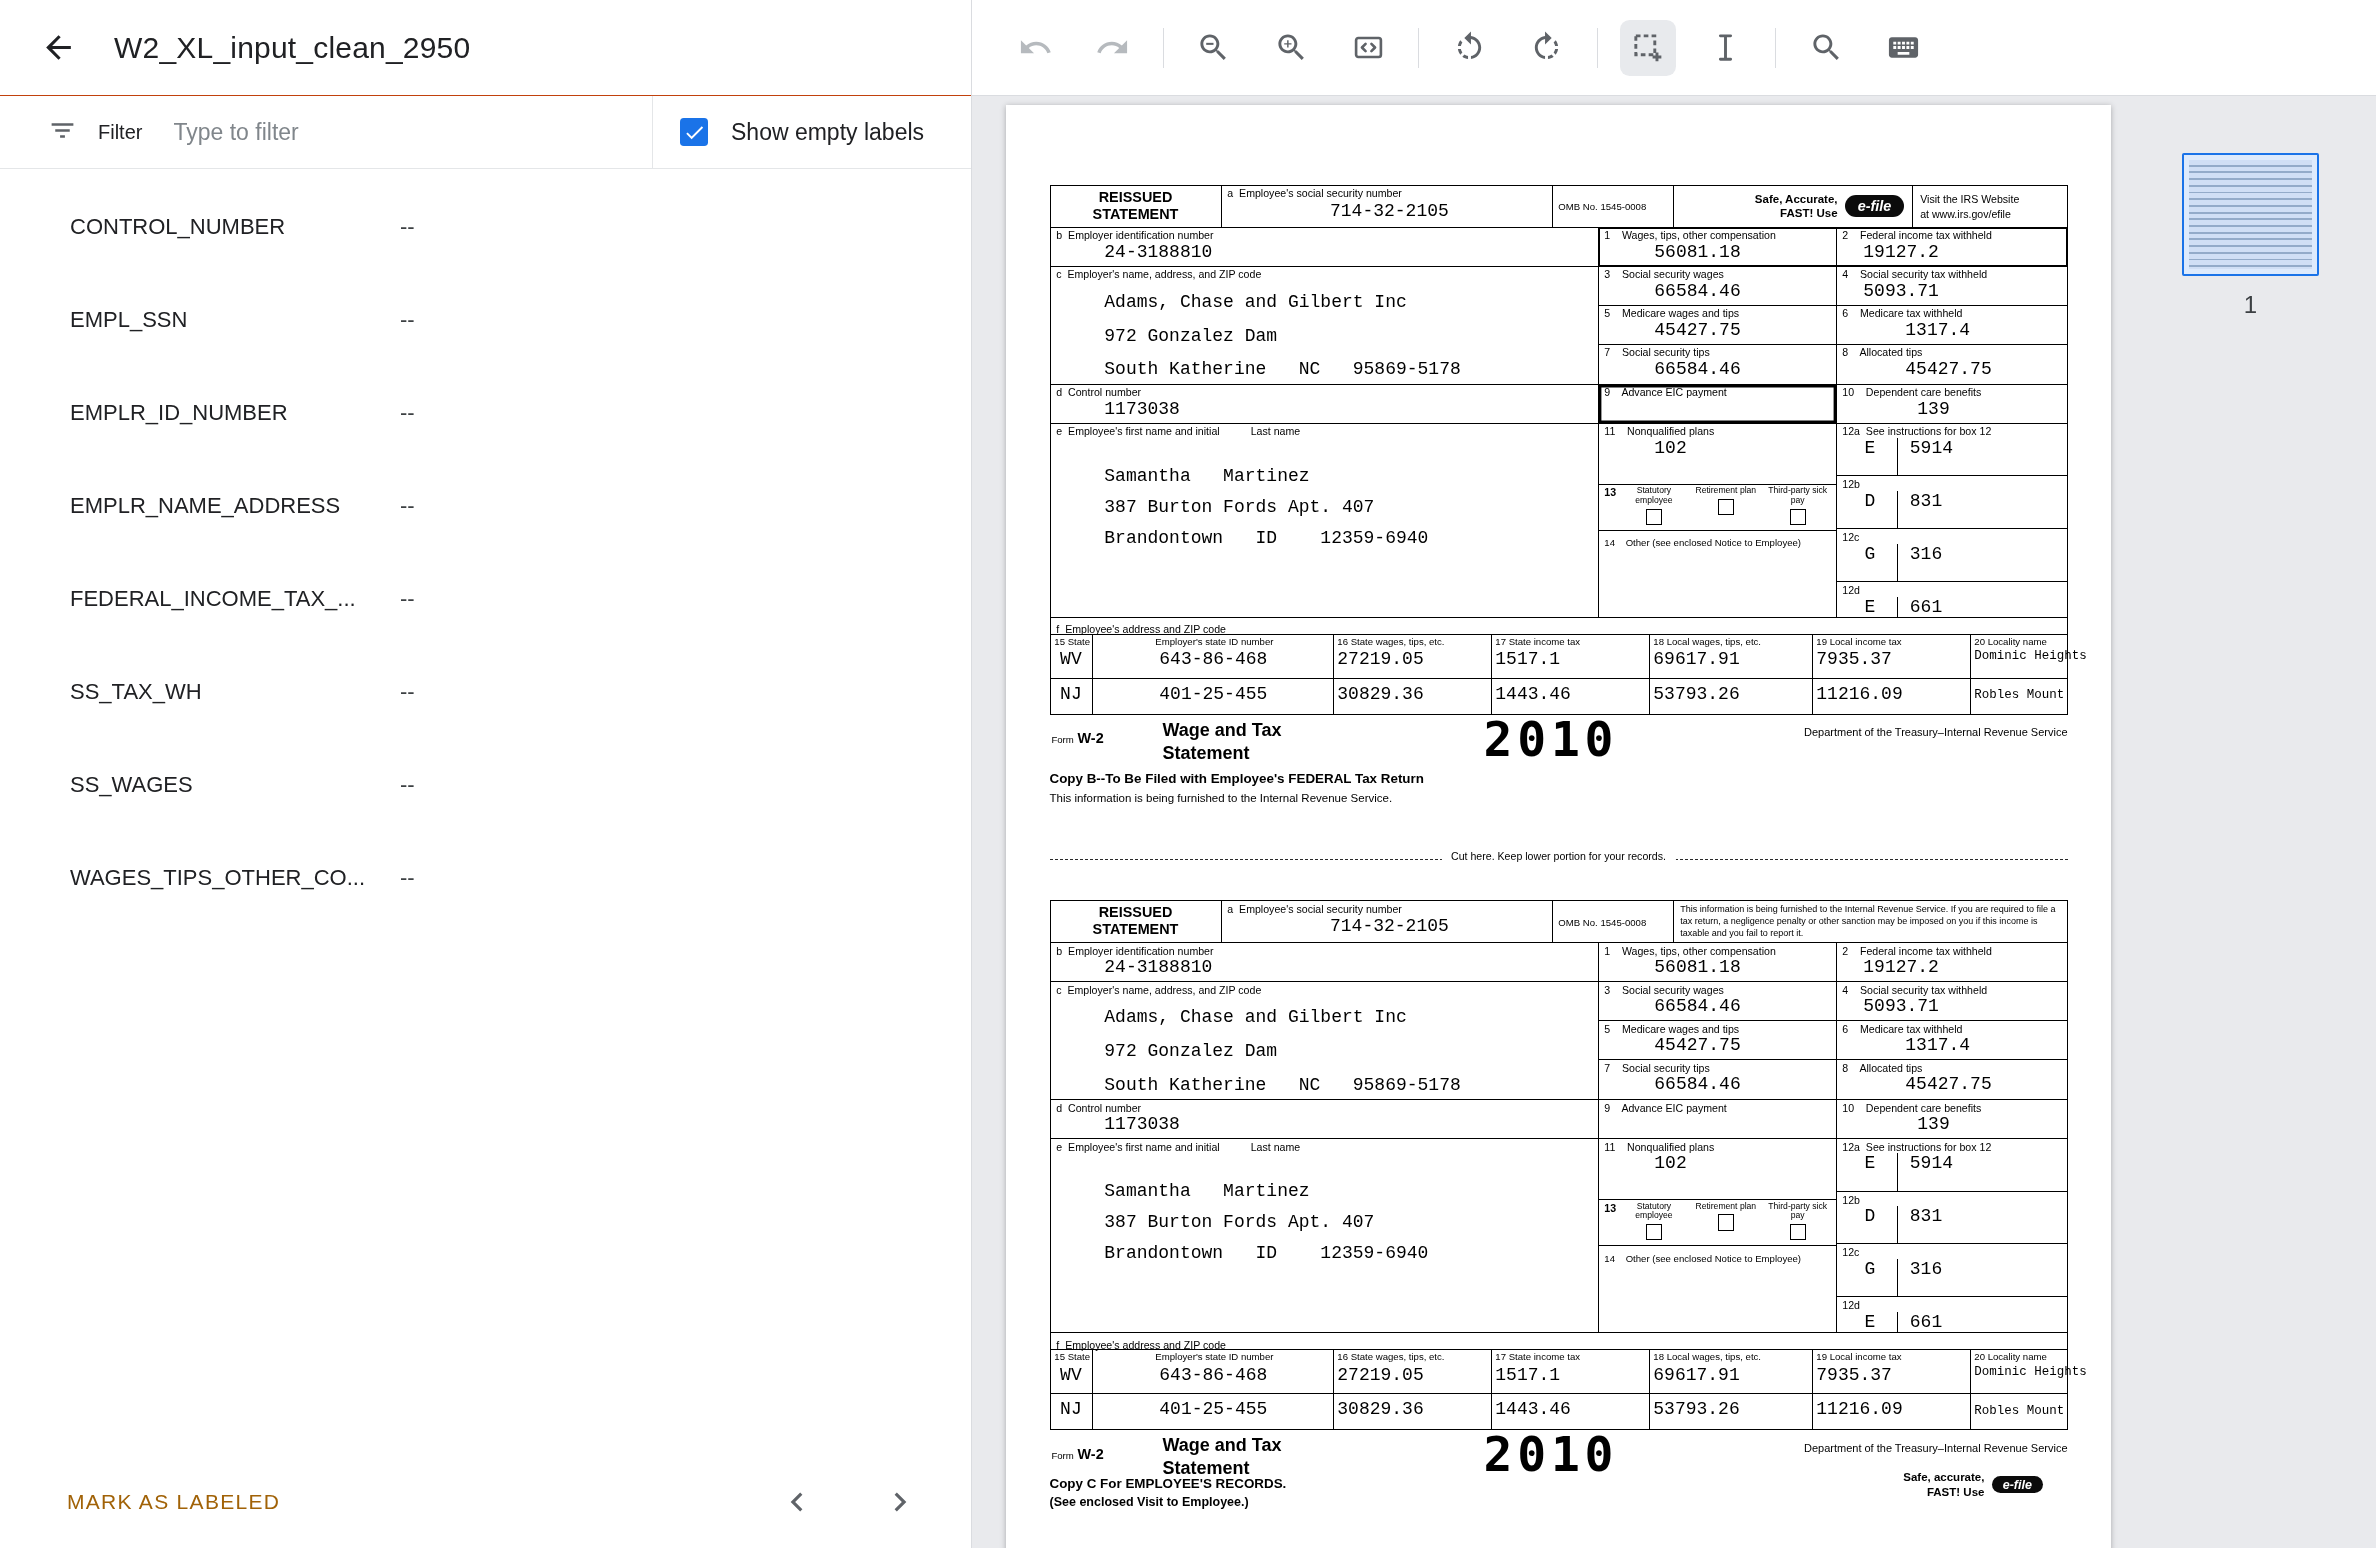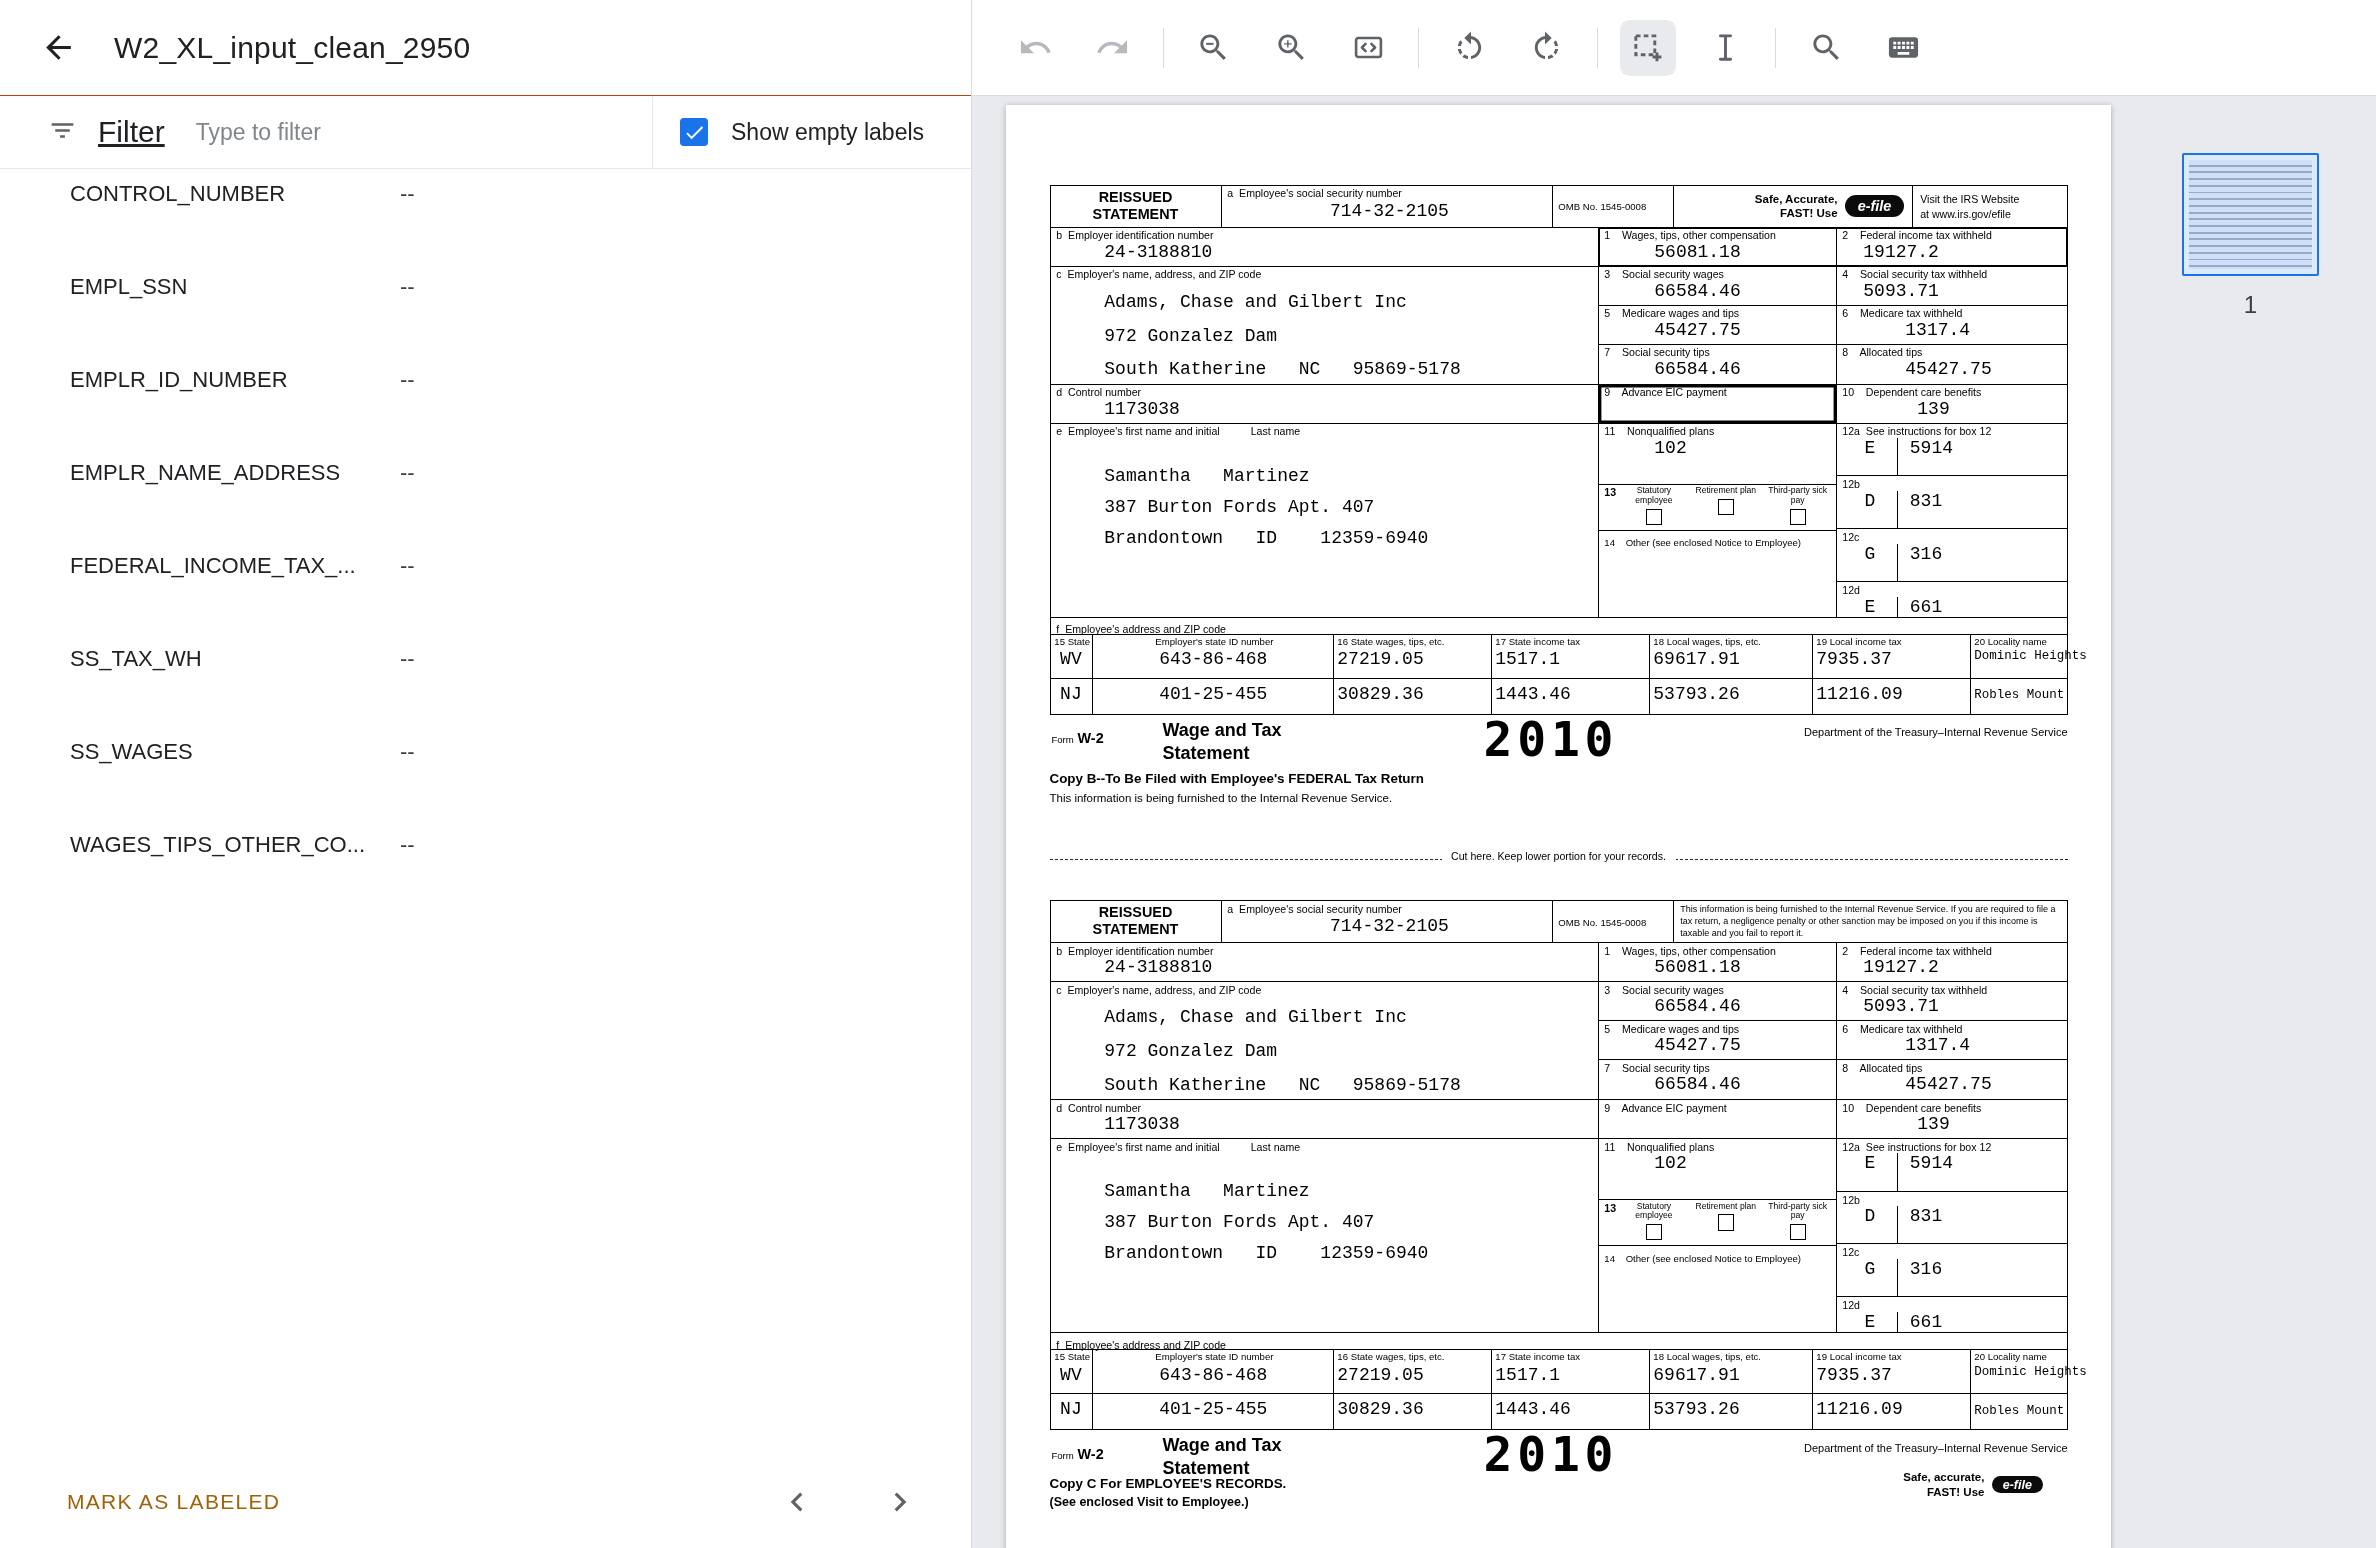--- a/index.html
+++ b/index.html
@@ -11,30 +11,30 @@
   .left-panel { width:972px; min-width:972px; border-right:1px solid #dadce0; display:flex; flex-direction:column; background:#fff; }
   .lp-header { height:96px; display:flex; align-items:center; padding-left:35px; border-bottom:1px solid #c2410c; }
   .icon-btn { background:none; border:none; cursor:pointer; display:flex; align-items:center; justify-content:center; }
   .back-btn { width:46px; height:46px; color:#202124; }
   .back-btn svg { width:37px; height:37px; fill:currentColor; }
   .doc-title { font-size:30px; font-weight:400; color:#202124; margin-left:33px; letter-spacing:0.2px; }
 
   .filter-row { height:73px; display:flex; border-bottom:1px solid #e4e6e8; }
   .filter-left { flex:1; display:flex; align-items:center; padding-left:48px; }
   .filter-icon svg { width:29px; height:29px; fill:#5f6368; }
-  .filter-label { font-size:30px; font-weight:500; color:#202124; margin-left:21px;text-decoration:underline; }
+  .filter-label { font-size:20px; font-weight:500; color:#202124; margin-left:21px; }
   .filter-input { margin-left:31px; border:none; outline:none; font-size:23px; color:#202124; flex:1; min-width:0; font-family:"Liberation Sans",sans-serif; }
   .filter-input::placeholder { color:#80868b; }
   .filter-right { width:319px; border-left:1px solid #e4e6e8; display:flex; align-items:center; padding-left:27px; }
   .checkbox { width:28px; height:28px; border-radius:3.8px; background:#1a73e8; display:flex; align-items:center; justify-content:center; cursor:pointer; }
   .checkbox svg { width:23px; height:23px; fill:#fff; }
   .cb-label { font-size:23px; color:#202124; margin-left:23px; }
 
   .labels-list { flex:1; overflow:hidden; padding-top:11.5px; }
-  .label-row { height:93px; display:flex; padding-left:70px; cursor:pointer; }
+  .label-row { height:93px; display:flex; align-items:center; padding-left:70px; cursor:pointer; }
   .label-name { width:330px; font-size:22px; font-weight:500; color:#202124; white-space:nowrap; }
   .label-value { font-size:22px; color:#3c4043; }
 
   .lp-footer { height:94px; display:flex; align-items:center; padding:0 50px 0 67px; }
   .mark-btn { font-size:21px; font-weight:500; letter-spacing:1.3px; color:#a16207; background:none; border:none; cursor:pointer; font-family:"Liberation Sans",sans-serif; }
   .pager { margin-left:auto; display:flex; gap:61px; }
   .pager .icon-btn { width:42px; height:42px; color:#5f6368; }
   .pager svg { width:38px; height:38px; fill:currentColor; }
 
   

